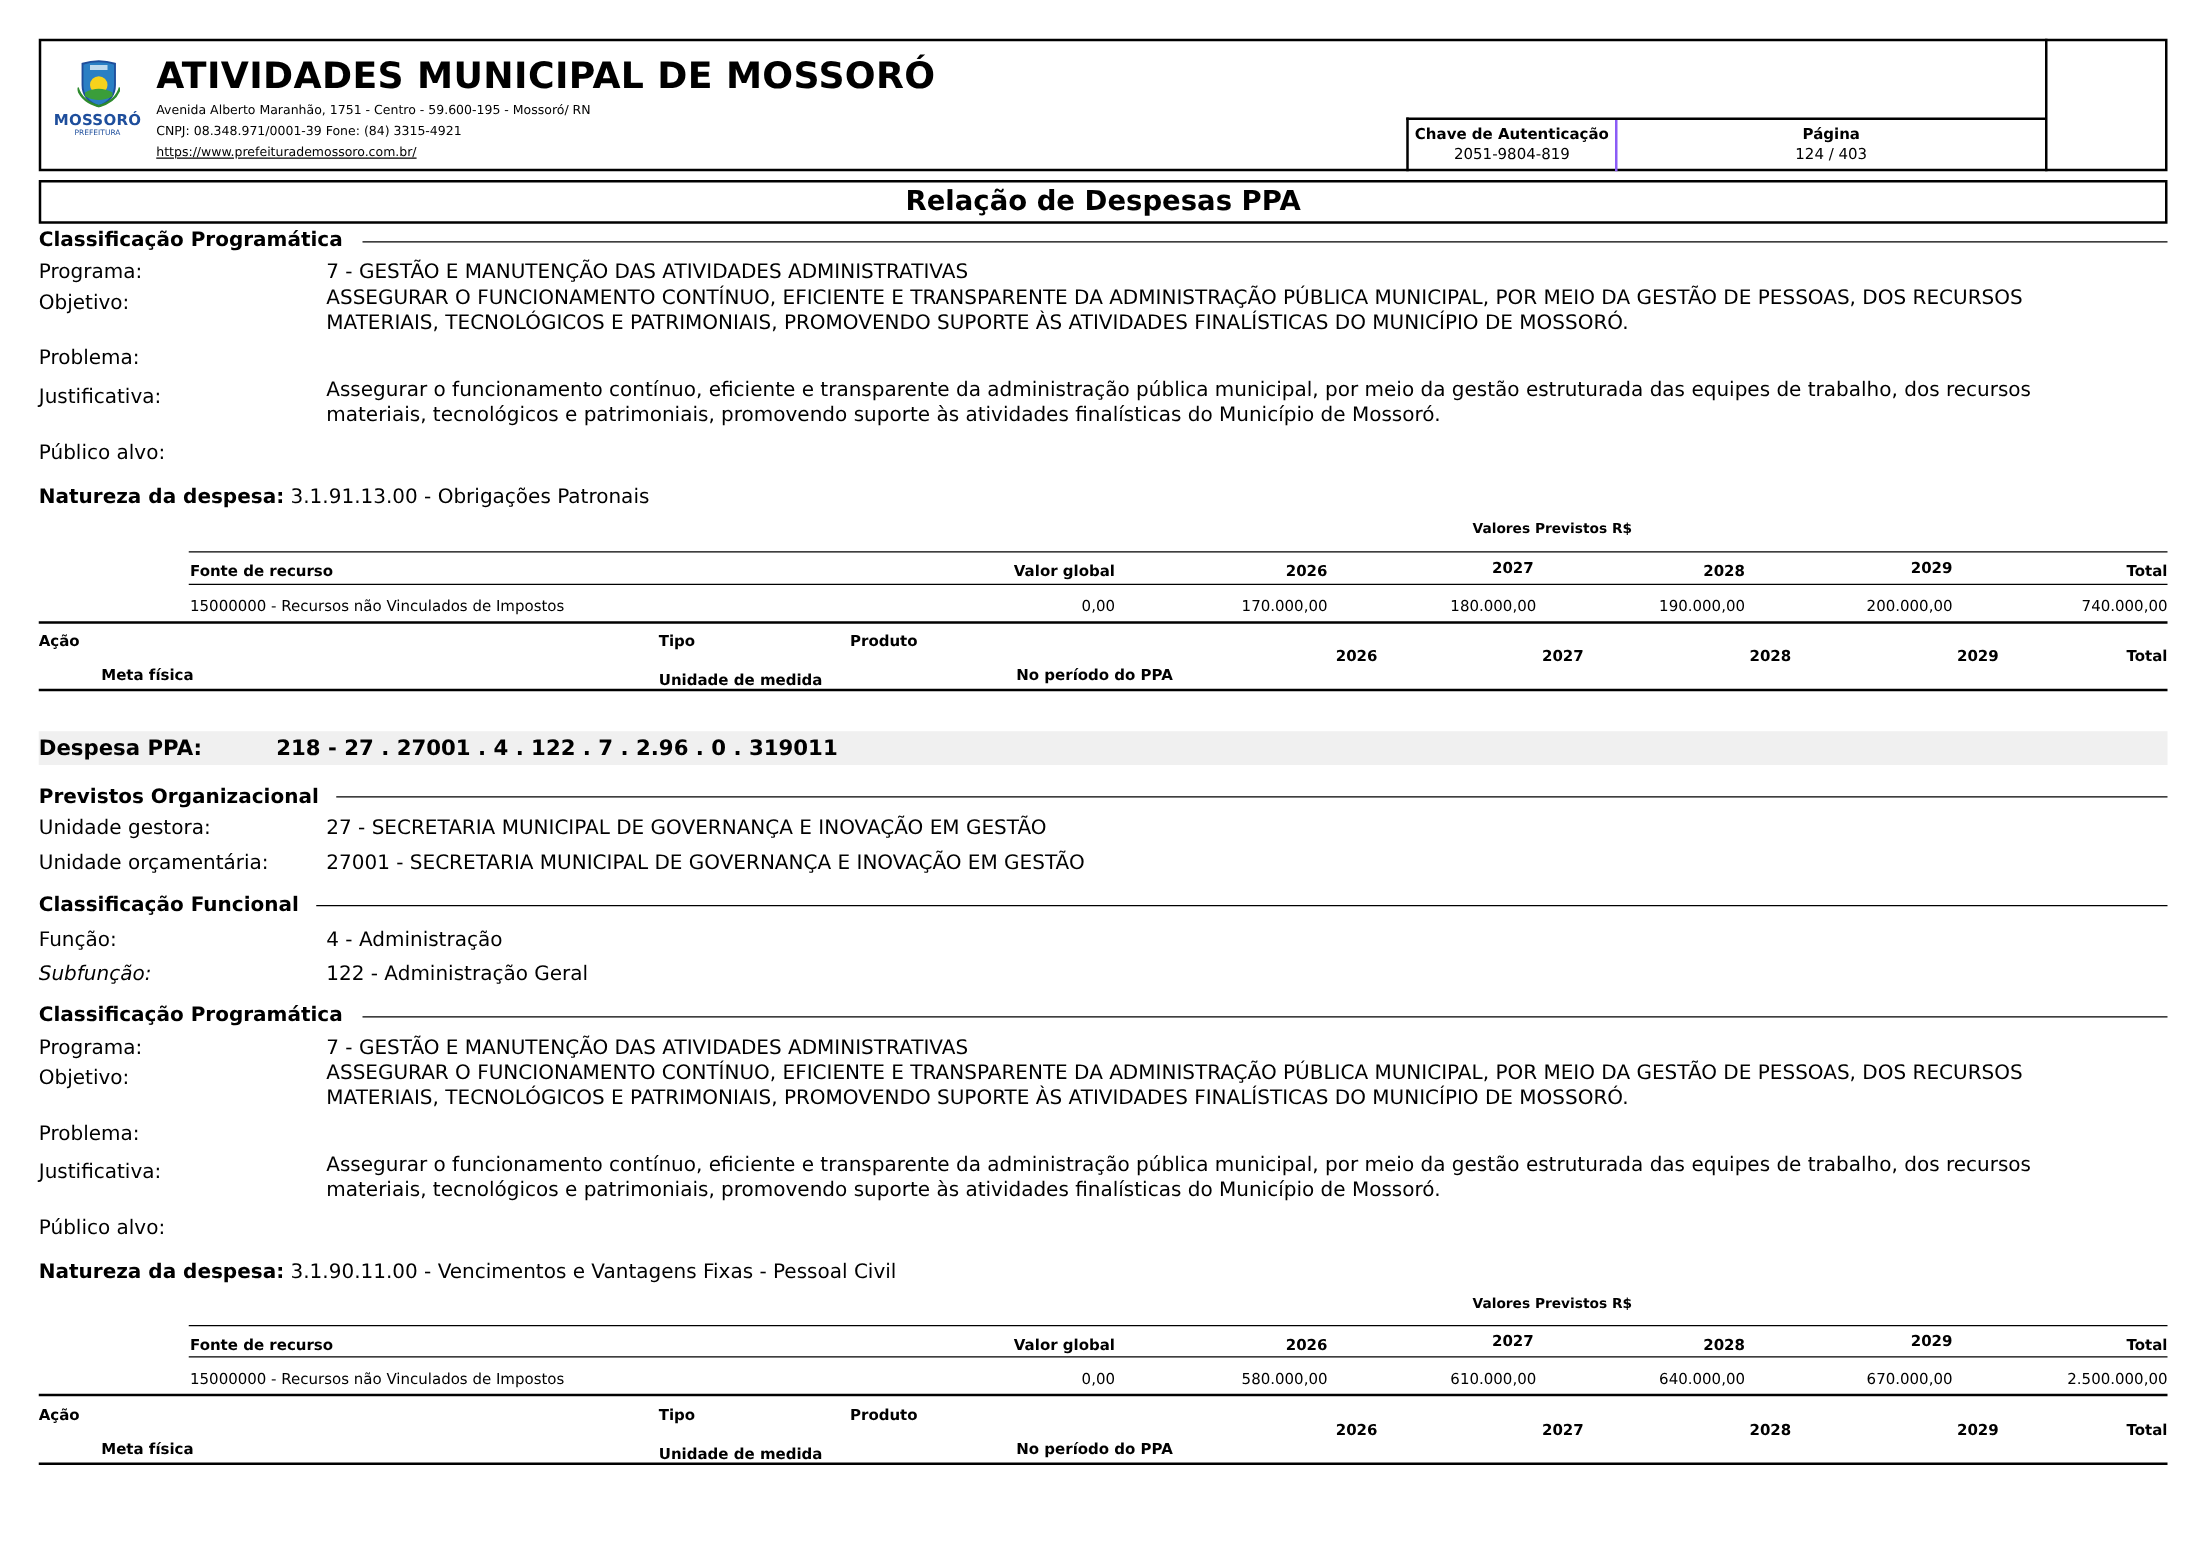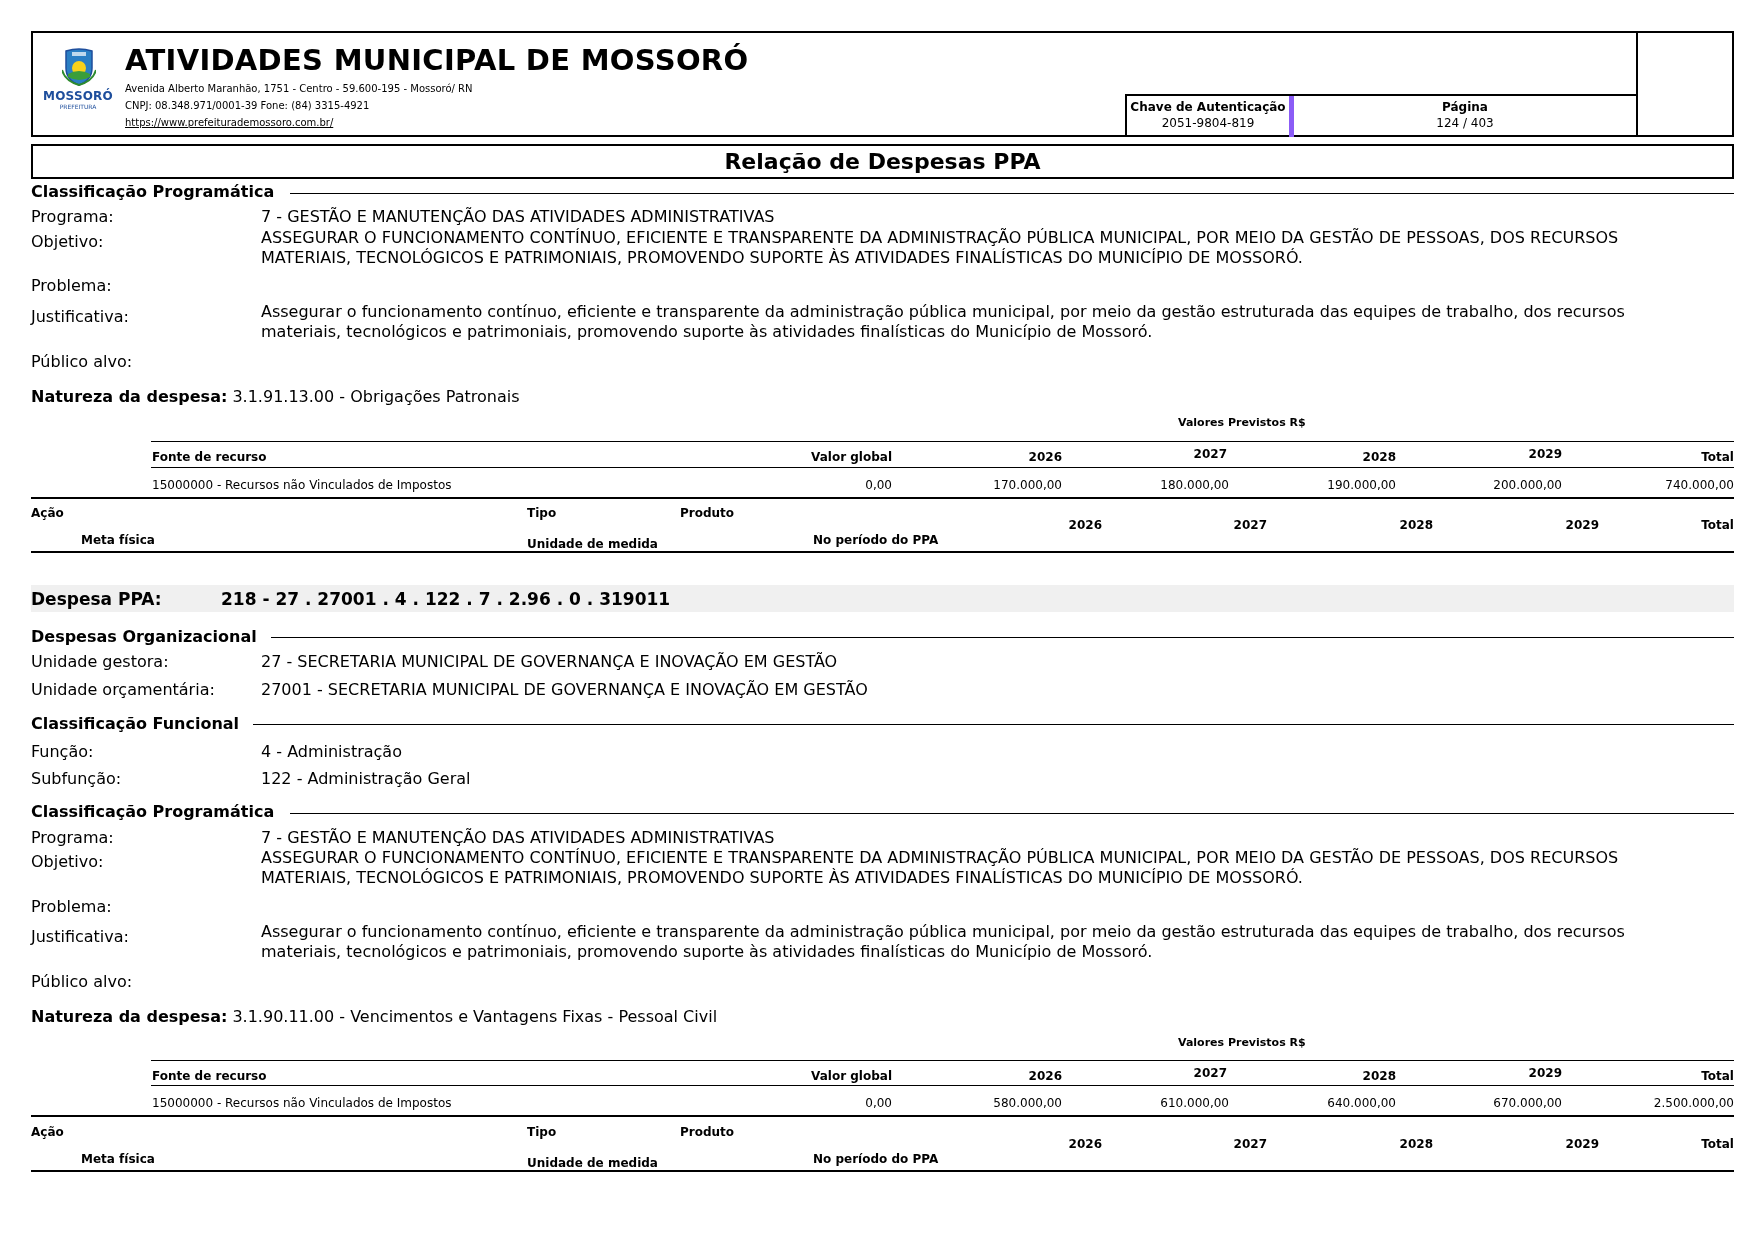--- a/index.html
+++ b/index.html
@@ -13,21 +13,21 @@
   .header-right-cell { left: 1636px; top: 31px; width: 98px; height: 106px; border-left: 2px solid #000; }
   .logo { left: 40px; top: 48px; width: 76px; height: 66px; }
   .logo-shield { position: absolute; left: 22px; top: 0; width: 34px; height: 38px; }
   .logo-text { position: absolute; left: 0; top: 42px; width: 76px; text-align: center; font-weight: bold; font-size: 12px; color: #1e4e9c; letter-spacing: 0.2px; line-height: 12px; }
   .logo-sub { position: absolute; left: 0; top: 55px; width: 76px; text-align: center; font-size: 6px; color: #1e4e9c; line-height: 7px; }
   .org-title { left: 125px; top: 43px; font-size: 29px; font-weight: bold; letter-spacing: 0.3px; white-space: nowrap; }
   .org-line { left: 125px; font-size: 10px; white-space: nowrap; line-height: 14px; }
   .org-link { color: #000; text-decoration: underline; }
   .info-row { left: 1125px; top: 94px; width: 511px; height: 43px; border-top: 2px solid #000; border-left: 2px solid #000; display: flex; }
   .info-user { width: 224px; border-right: 2px solid #000; font-size: 12px; font-weight: bold; padding-left: 4px; display: flex; align-items: flex-end; padding-bottom: 4px; white-space: nowrap; }
-  .info-key { width: 167px; border-right: 5px solid #8b5cf6; text-align: center; font-size: 12px; padding-top: 3px; }
+  .info-key { width: 167px; border-right: 2px solid #8b5cf6; text-align: center; font-size: 12px; padding-top: 3px; }
   .info-page { flex: 1; text-align: center; font-size: 12px; padding-top: 3px; }
   .info-label { font-weight: bold; display: block; line-height: 16px; }
   .info-val { display: block; line-height: 16px; }
   
   .report-title-box { left: 31px; top: 144px; width: 1703px; height: 35px; border: 2px solid #000; text-align: center; font-size: 22px; font-weight: bold; line-height: 31px; }
   
   .sec-heading { left: 31px; font-size: 16px; font-weight: bold; white-space: nowrap; background: #fff; padding-right: 14px; }
   .sec-rule { height: 1px; background: #000; right: 21px; }
   .label { left: 31px; font-size: 16px; white-space: nowrap; }
   .value { left: 261px; font-size: 16px; width: 1440px; line-height: 20px; }
@@ -127,31 +127,31 @@
 <div class="abs th r" style="left:1351px; top:518px; width:82px;">2028</div>
 <div class="abs th r" style="left:1517px; top:518px; width:82px;">2029</div>
 <div class="abs th r" style="left:1640px; top:518px; width:94px;">Total</div>
 <div class="abs line" style="left:31px; top:551px; width:1703px; height:2px;"></div>
 
 <div class="abs despesa-bar"></div>
 <div class="abs despesa-label">Despesa PPA:</div>
 <div class="abs despesa-code">218 - 27 . 27001 . 4 . 122 . 7 . 2.96 . 0 . 319011</div>
 
 <div class="abs line sec-rule" style="left:265px; top:637px;"></div>
-<div class="abs sec-heading" style="top:627px;">Despesas Organizacional</div>
+<div class="abs sec-heading" style="top:627px;">Previstos Organizacional</div>
 <div class="abs label" style="top:652px;">Unidade gestora:</div>
 <div class="abs value" style="top:652px;">27 - SECRETARIA MUNICIPAL DE GOVERNANÇA E INOVAÇÃO EM GESTÃO</div>
 <div class="abs label" style="top:680px;">Unidade orçamentária:</div>
 <div class="abs value" style="top:680px;">27001 - SECRETARIA MUNICIPAL DE GOVERNANÇA E INOVAÇÃO EM GESTÃO</div>
 
 <div class="abs line sec-rule" style="left:250px; top:724px;"></div>
 <div class="abs sec-heading" style="top:714px;">Classificação Funcional</div>
 <div class="abs label" style="top:742px;">Função:</div>
 <div class="abs value" style="top:742px;">4 - Administração</div>
-<div class="abs label" style="top:769px;">Subfunção:</div>
+<div class="abs label" style="top:769px;font-style:italic;">Subfunção:</div>
 <div class="abs value" style="top:769px;">122 - Administração Geral</div>
 
 <div class="abs line sec-rule" style="left:290px; top:813px;"></div>
 <div class="abs sec-heading" style="top:802px;">Classificação Programática</div>
 <div class="abs label" style="top:828px;">Programa:</div>
 <div class="abs value" style="top:828px;">7 - GESTÃO E MANUTENÇÃO DAS ATIVIDADES ADMINISTRATIVAS</div>
 <div class="abs label" style="top:852px;">Objetivo:</div>
 <div class="abs value" style="top:848px;">ASSEGURAR O FUNCIONAMENTO CONTÍNUO, EFICIENTE E TRANSPARENTE DA ADMINISTRAÇÃO PÚBLICA MUNICIPAL, POR MEIO DA GESTÃO DE PESSOAS, DOS RECURSOS MATERIAIS, TECNOLÓGICOS E PATRIMONIAIS, PROMOVENDO SUPORTE ÀS ATIVIDADES FINALÍSTICAS DO MUNICÍPIO DE MOSSORÓ.</div>
 <div class="abs label" style="top:897px;">Problema:</div>
 <div class="abs label" style="top:927px;">Justificativa:</div>

